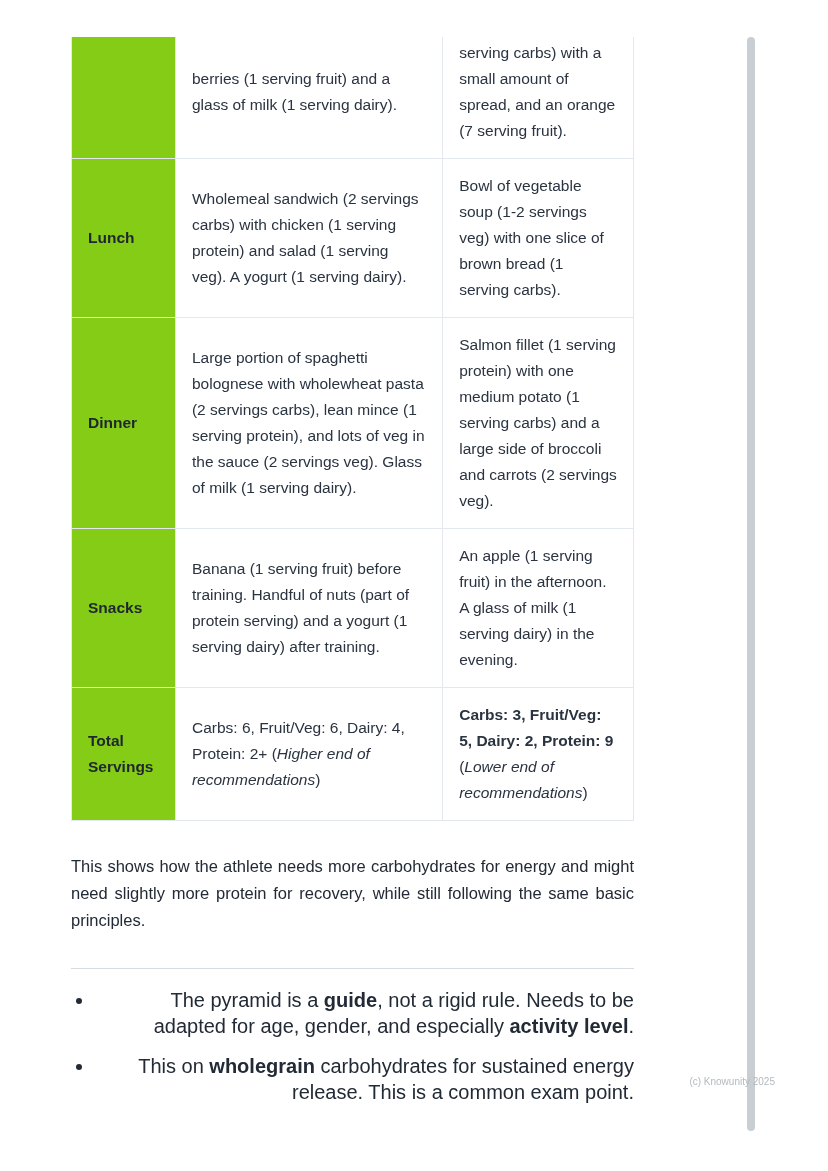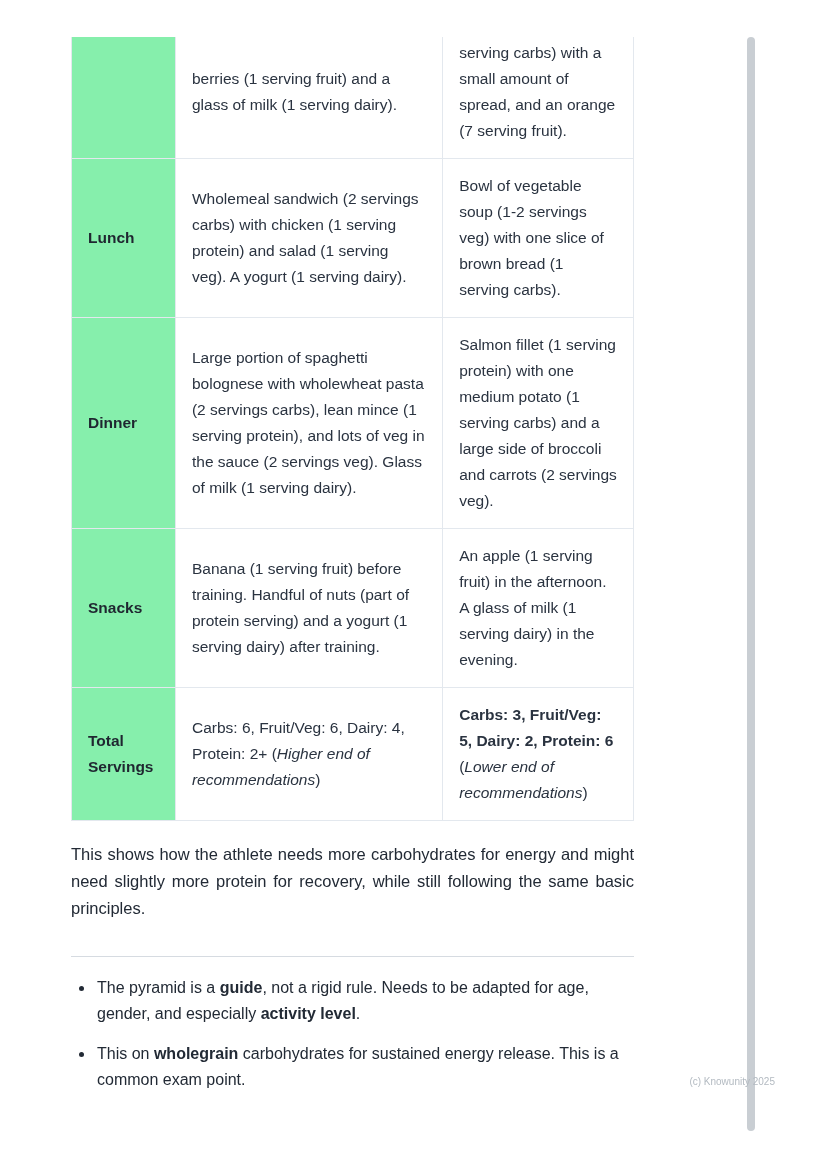--- a/index.html
+++ b/index.html
@@ -24,34 +24,34 @@
     color: #2a3340;
   }
   table.meal-table th, table.meal-table td {
     border: 1px solid #e3e8ee;
     padding: 14px 16px;
     vertical-align: middle;
     text-align: left;
     font-weight: 400;
   }
   table.meal-table th {
-    background: #86efac;
+    background: #84cc16;
     font-weight: 700;
     color: #1f2630;
     width: 104px;
   }
   table.meal-table td.col-a { width: 268px; }
   table.meal-table td.col-b { width: 191px; }
   table.meal-table tr.clipped th,
   table.meal-table tr.clipped td {
     border-top: none;
     padding-top: 3px;
   }
   .paragraph {
-    margin-top: 20px;
+    margin-top: 32px;
     font-size: 16.5px;
     line-height: 27px;
     text-align: justify;
     color: #222a35;
   }
   .divider {
     margin-top: 34px;
     border: none;
     border-top: 1px solid #d6dbe1;
     height: 0;
@@ -62,25 +62,26 @@
     font-weight: 700;
     color: #5b7ba0;
     letter-spacing: 0.2px;
   }
   ul.key-points {
     margin-top: 18px;
     padding-left: 24px;
     list-style: disc;
   }
   ul.key-points li {
-    font-size: 16px;
+    font-size: 20px;
     line-height: 26px;
     margin-bottom: 14px;
     color: #222a35;
     padding-left: 2px;
+    text-align: right;
   }
   .scrollbar-thumb {
     position: absolute;
     right: 73px; top: 37px;
     width: 8px; height: 1094px;
     background: #c9ced3;
     border-radius: 4px;
   }
   .watermark {
     position: absolute;
@@ -113,21 +114,21 @@
         <td class="col-b"><span>Salmon fillet (1 serving protein) with one medium potato (1 serving carbs) and a large side of broccoli and carrots (2 servings veg).</span></td>
       </tr>
       <tr>
         <th>Snacks</th>
         <td class="col-a"><span>Banana (1 serving fruit) before training. Handful of nuts (part of protein serving) and a yogurt (1 serving dairy) after training.</span></td>
         <td class="col-b"><span>An apple (1 serving fruit) in the afternoon. A glass of milk (1 serving dairy) in the evening.</span></td>
       </tr>
       <tr>
         <th>Total Servings</th>
         <td class="col-a"><span style="font-weight: 400;">Carbs: 6, Fruit/Veg: 6, Dairy: 4, Protein: 2+</span><span> (</span><span style="font-style: italic;">Higher end of recommendations</span><span>)</span></td>
-        <td class="col-b"><span style="font-weight: 700;">Carbs: 3, Fruit/Veg: 5, Dairy: 2, Protein: 6</span><span> (</span><span style="font-style: italic;">Lower end of recommendations</span><span>)</span></td>
+        <td class="col-b"><span style="font-weight: 700;">Carbs: 3, Fruit/Veg: 5, Dairy: 2, Protein: 9</span><span> (</span><span style="font-style: italic;">Lower end of recommendations</span><span>)</span></td>
       </tr>
     </tbody>
   </table>
 
   <p class="paragraph">This shows how the athlete needs more carbohydrates for energy and might need slightly more protein for recovery, while still following the same basic principles.</p>
 
   <hr class="divider">
 
 
   <ul class="key-points">

